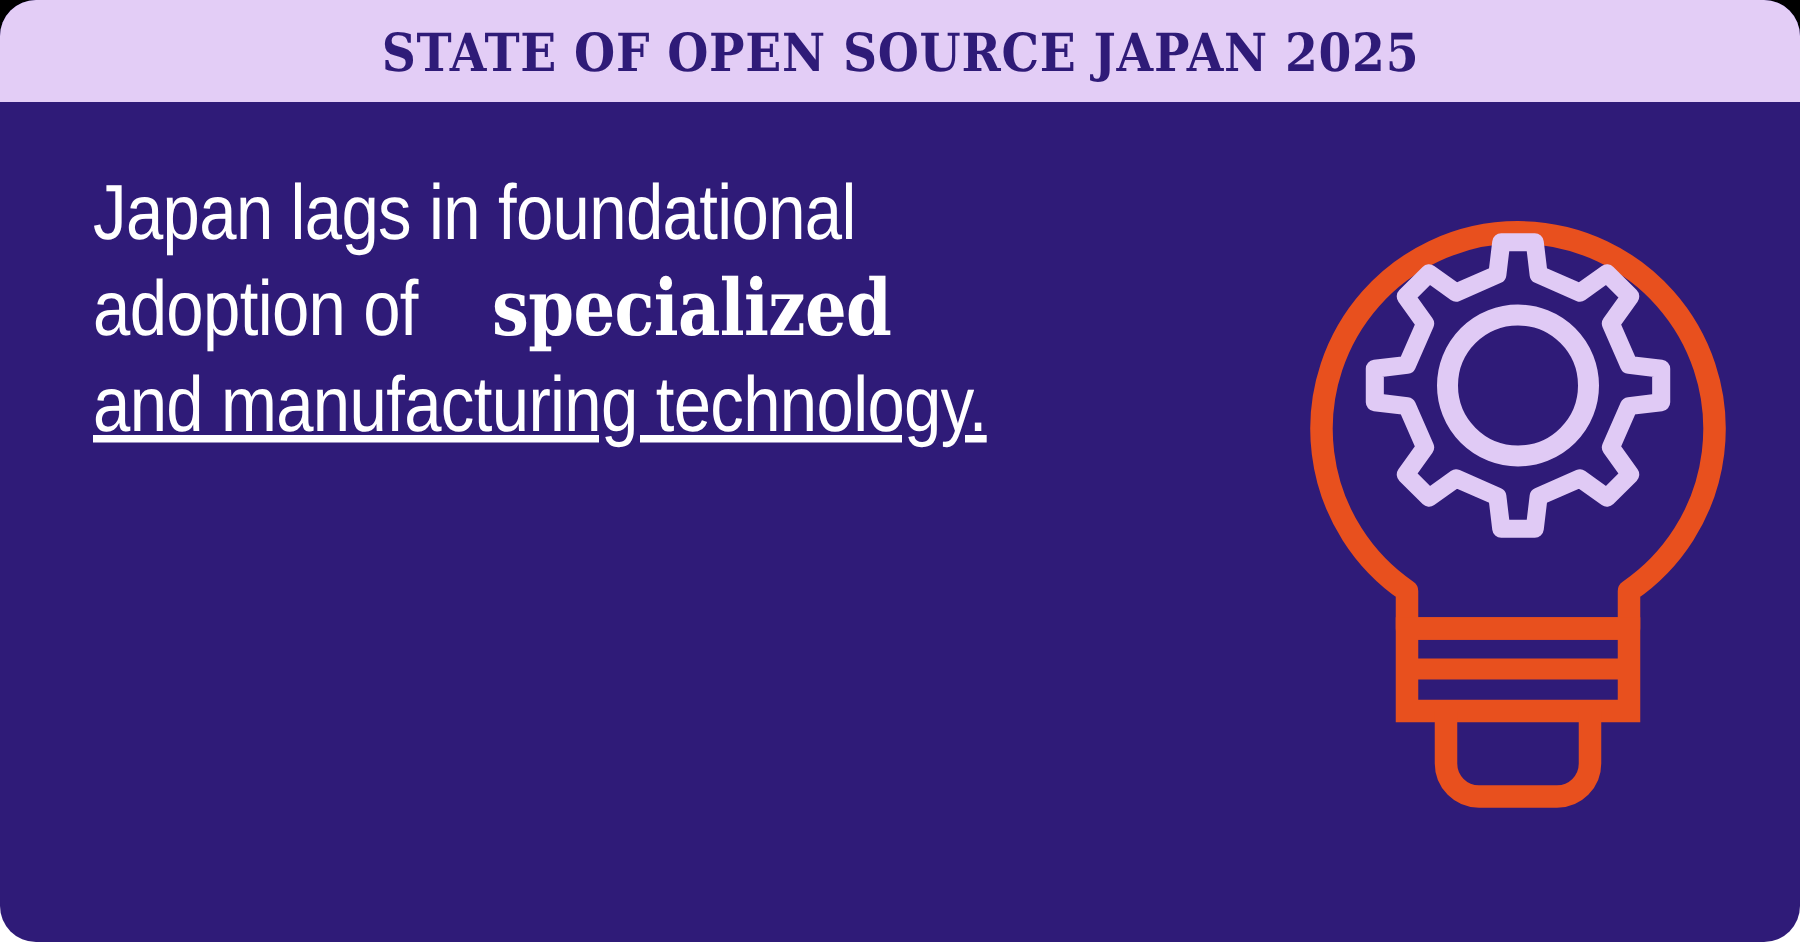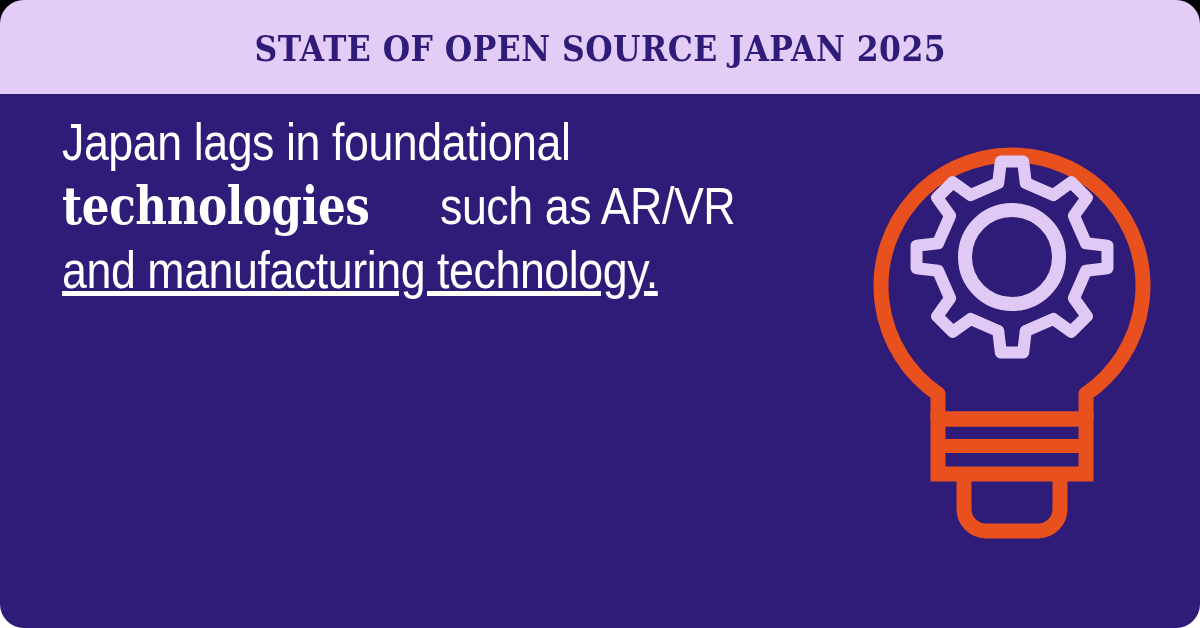--- a/index.html
+++ b/index.html
@@ -37,21 +37,21 @@
     border-radius: 24px;
     overflow: hidden;
     background: #2F1B78;
   }
 
   
   #header-band {
     position: absolute;
     left: 0; top: 0;
     width: 1200px;
-    height: 94px;
+    height: 68px;
     background: #E3CDF6;
     display: flex;
     align-items: center;
     justify-content: center;
   }
   #header-title {
     color: #2F1B78;
     font-family: "DejaVu Serif", "Liberation Serif", serif;
     font-weight: 700;
     font-size: 35px;
@@ -138,22 +138,22 @@
     <div id="header-title" style="color: rgb(47, 27, 120);">STATE OF OPEN SOURCE JAPAN 2025</div>
   </div>
 
   <div id="body-area">
 
     <div id="statement" style="color: rgb(255, 255, 255);">
         <div class="line run-wrap">
           <span class="reg">Japan lags in foundational</span>
         </div>
         <div class="line run-wrap">
-          <span class="bold">technologies</span>
-          <span class="reg">&nbsp;such as AR/VR</span>
+          <span class="reg">adoption of&nbsp;</span>
+          <span class="bold">specialized</span>
         </div>
         <div class="line run-wrap">
           <span class="reg">and manufacturing technology.</span>
         </div>
       </div>
 
     <div id="bulb-icon">
       <svg viewBox="0 0 300 470" xmlns="http://www.w3.org/2000/svg">
 
         <path id="bulb-glass" d="M 76 300

